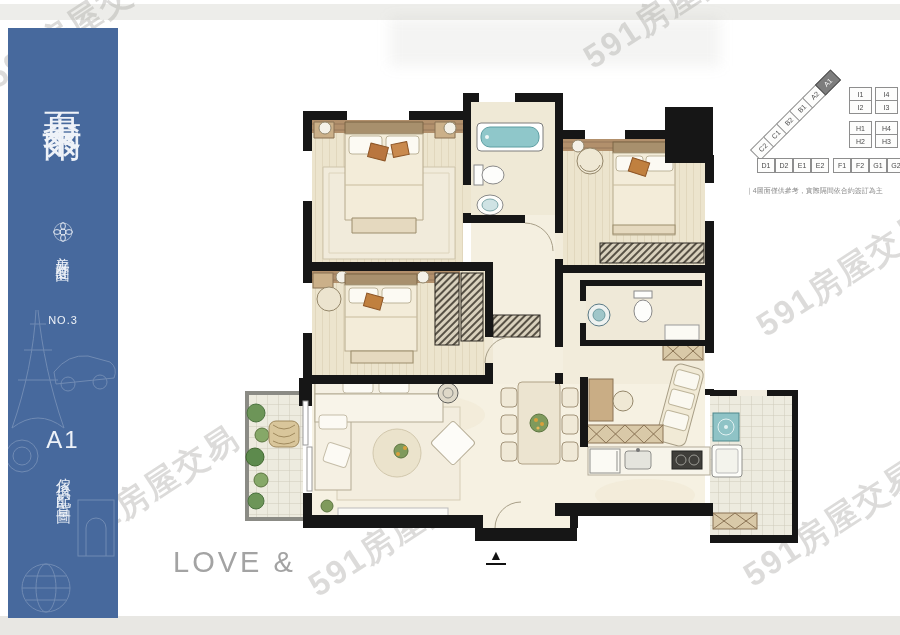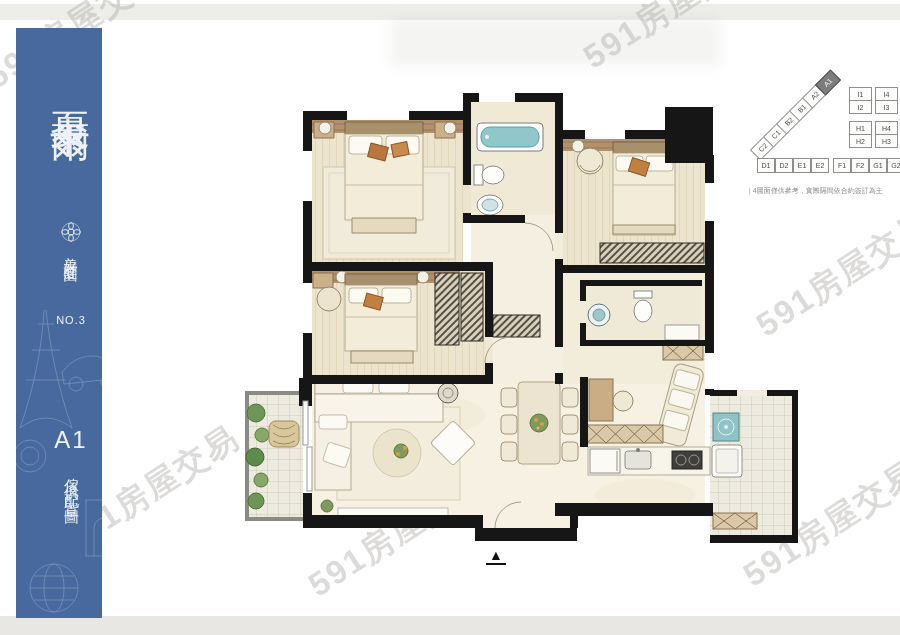--- a/index.html
+++ b/index.html
@@ -6,21 +6,21 @@
   body{width:900px;height:635px;position:relative;background:#ffffff;
        font-family:"Liberation Sans","DejaVu Sans",sans-serif;overflow:hidden}
   .abs{position:absolute}
   .strip{position:absolute;left:0;width:900px}
   
   .wm{position:absolute;color:#a9a8a4;opacity:.40;font-size:33px;font-weight:700;
       letter-spacing:2px;white-space:nowrap;transform:rotate(-33deg);
       transform-origin:left top;pointer-events:none}
   .wm.faint{opacity:.14}
   
-  #sidebar{position:absolute;left:16px;top:28px;width:86px;height:590px;
+  #sidebar{position:absolute;left:8px;top:28px;width:110px;height:590px;
            background:#47699d;color:#eef2f8;overflow:hidden}
   .vtext{writing-mode:vertical-rl;text-orientation:upright}
   .sb-center{position:absolute;left:0;width:110px;display:flex;justify-content:center}
   
   #keyplan{position:absolute;left:745px;top:70px;width:155px;height:135px}
   .ku{position:absolute;background:#fdfdfc;border:1px solid #8e8e8e;color:#4a4a4a;
       font-size:7px;line-height:1;display:flex;align-items:center;justify-content:center}
   .kd{width:20px;height:13px;transform:rotate(-45deg)}
   .khl{background:#7d7d7d;color:#ffffff;border-color:#4f4f4f}
   .ks{width:21px;height:12px}
@@ -401,18 +401,19 @@
   <div class="ku kb" style="left:66px;top:88px">E2</div>
   <div class="ku kb" style="left:88px;top:88px">F1</div>
   <div class="ku kb" style="left:106px;top:88px">F2</div>
   <div class="ku kb" style="left:124px;top:88px">G1</div>
   <div class="ku kb" style="left:142px;top:88px">G2</div>
 
   <div id="kp-caption">｜4圖面僅供參考，實際隔間依合約簽訂為主</div>
 </div>
 
 <div id="slogan">
+  <div>LOVE &amp;</div>
 </div>
 
 <div id="north">
   <div class="tri">▲</div>
   <div class="bar"></div>
 </div>
 
 </body></html>

